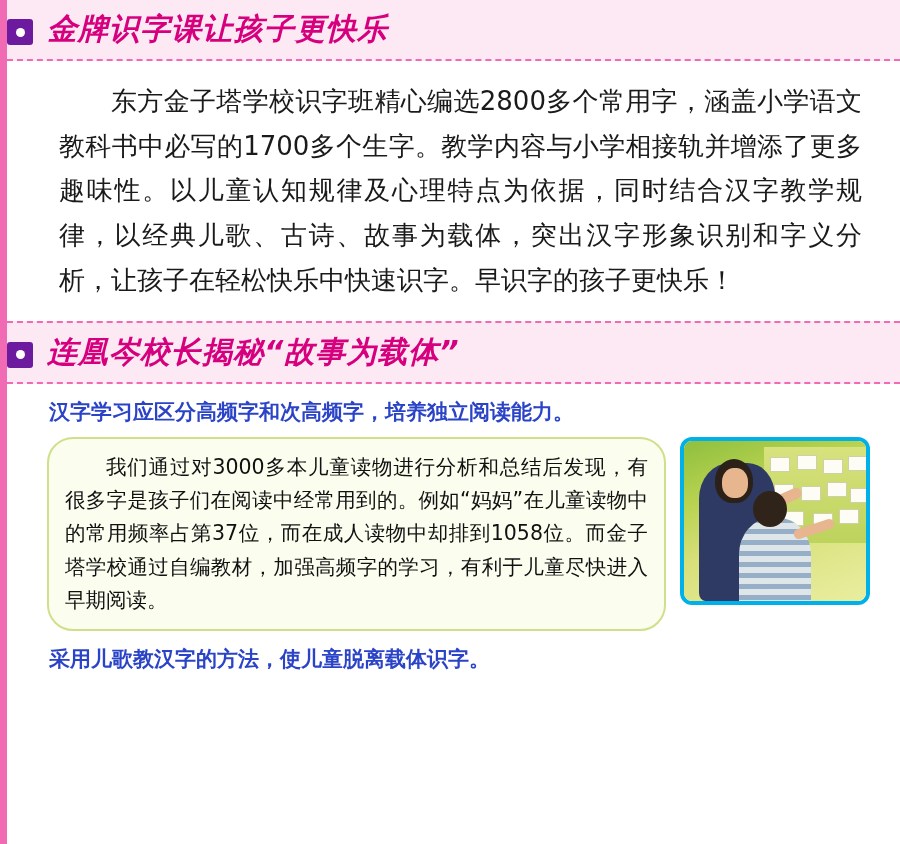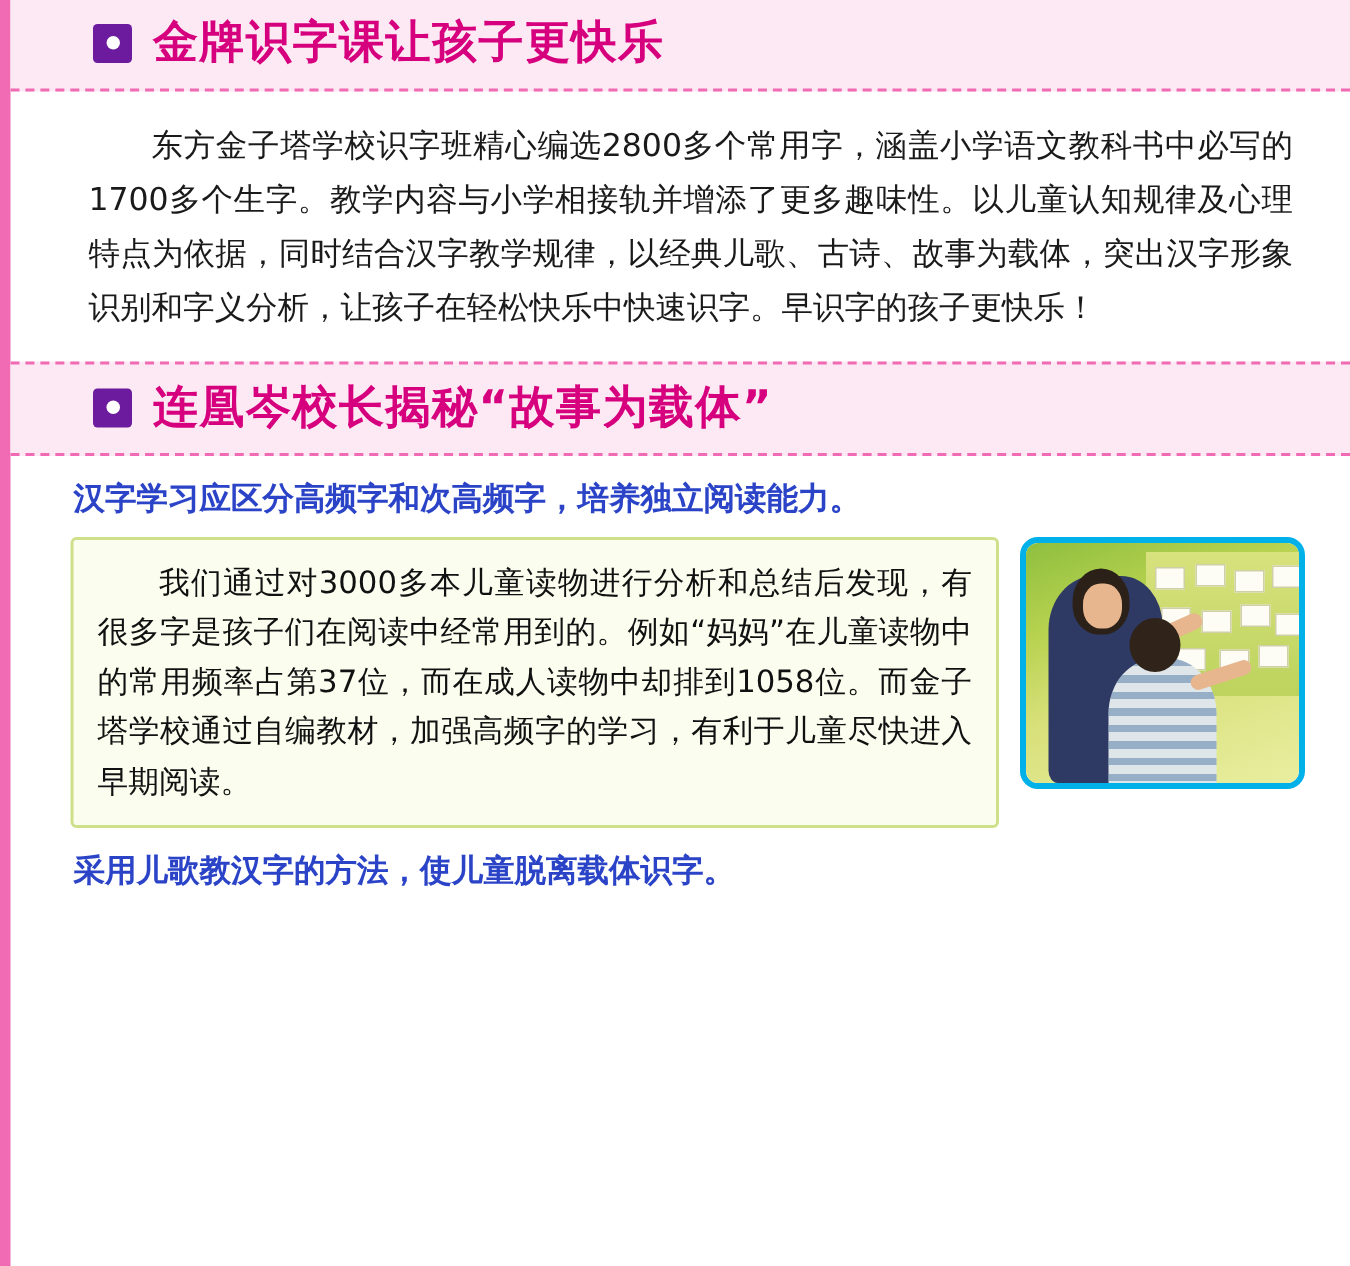--- a/index.html
+++ b/index.html
@@ -26,22 +26,22 @@
   .band {
     background: #fde9f3;
     padding: 12px 0 14px 0;
     border-bottom: 2px dashed #f06ab4;
   }
   .band.second {
     border-top: 2px dashed #f06ab4;
   }
   .band-inner {
     display: flex;
-    align-items: center;
-    padding-left: 55px;
+    align-items: flex-end;
+    font-style: italic;
   }
   .sq-marker {
     width: 26px;
     height: 26px;
     background: #6d1b9e;
     border-radius: 3px;
     display: inline-flex;
     align-items: center;
     justify-content: center;
     margin-right: 14px;
@@ -59,21 +59,21 @@
     font-weight: bold;
     letter-spacing: 1px;
     line-height: 1.1;
   }
 
   
   .para-block {
     padding: 18px 38px 18px 52px;
   }
   .para {
-    font-size: 21px;
+    font-size: 26px;
     line-height: 1.72;
     color: #1a1a1a;
     text-align: justify;
     text-indent: 2em;
     margin: 0;
   }
 
   
   .subsec {
     padding: 14px 30px 0 40px;
@@ -87,21 +87,21 @@
   }
   .sub-body {
     display: flex;
     align-items: flex-start;
     gap: 14px;
   }
   .note-box {
     flex: 1 1 auto;
     border: 2px solid #cfe08a;
     background: #fbfdef;
-    border-radius: 4px;
+    border-radius: 26px;
     padding: 12px 16px 12px 16px;
     box-sizing: border-box;
   }
   .note-text {
     font-size: 20.5px;
     line-height: 1.62;
     color: #111111;
     text-align: justify;
     text-indent: 2em;
     margin: 0;

